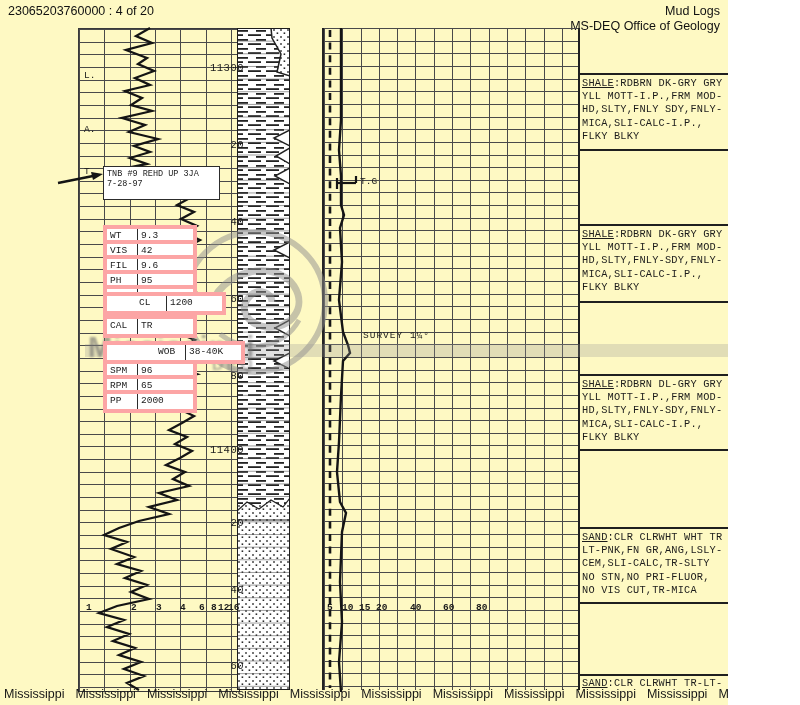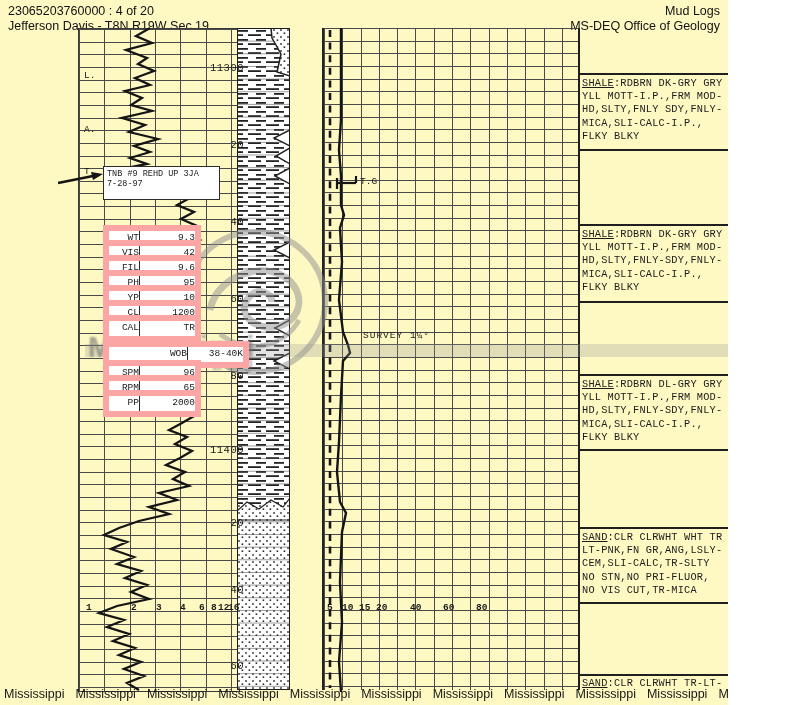--- a/index.html
+++ b/index.html
@@ -16,21 +16,21 @@
   .grid-right{left:322px;width:256px;border-left:2.5px solid #222;
     background-image:
       repeating-linear-gradient(to bottom,#4a4a4a 0 1px,transparent 1px 12.65px),
       repeating-linear-gradient(to right,#4a4a4a 0 1px,transparent 1px 18.3px);}
   .vsep{position:absolute;left:578px;top:28px;width:2px;height:662px;background:#1f1f1f;}
   .hrule{position:absolute;left:580px;width:153px;height:2px;background:#1f1f1f;}
   .lith{position:absolute;left:237px;top:28px;width:53px;height:662px;}
   .overlay{position:absolute;left:0;top:0;width:800px;height:705px;pointer-events:none;}
   
   .prow{position:absolute;left:103px;width:86px;height:15px;background:#fff;
-        border:6px solid #fca5a5;display:flex;font-size:9.5px;line-height:13px;text-align:right;}
+        border:4px solid #fca5a5;display:flex;font-size:9.5px;line-height:13px;}
   .prow .lb{width:27px;padding-left:3px;}
   .prow .vl{flex:1;border-left:1px solid #2c2c2c;padding-left:3px;}
   .tnb{position:absolute;left:103px;top:166px;width:112px;height:30px;background:#fff;
        border:1px solid #2c2c2c;font-size:8.5px;line-height:10px;padding:2px 0 0 3px;}
   .mlab{position:absolute;font-size:9.5px;}
   .depth{position:absolute;right:484px;font-size:10.5px;letter-spacing:.5px;}
   .scl{position:absolute;top:602px;font-size:9.5px;font-weight:700;}
   .desc{position:absolute;left:582px;width:152px;font-size:10.3px;line-height:13.2px;
         letter-spacing:.2px;white-space:nowrap;}
   .desc .kw{text-decoration:underline;}
@@ -48,21 +48,20 @@
   .footer{position:absolute;left:4px;top:687px;width:800px;display:flex;gap:11px;
           overflow:hidden;font-family:"Liberation Sans","DejaVu Sans",sans-serif;
           font-size:12.5px;color:#161616;white-space:nowrap;}
 </style>
 </head>
 <body>
 
 <div class="page">
 
   <div class="hdr" style="left:8px;top:4px;">23065203760000 : 4 of 20</div>
-  <div class="hdr" style="left:8px;top:19px;">Jefferson Davis - T8N R19W Sec 19</div>
   <div class="hdr" style="right:8px;top:4px;">Mud Logs</div>
   <div class="hdr" style="right:8px;top:19px;">MS-DEQ Office of Geology</div>
 
   <div class="grid grid-left"></div>
   <div class="grid grid-right"></div>
   <div class="vsep"></div>
 
   <svg class="lith" width="53" height="662" viewBox="0 0 53 662">
     <defs>
       <pattern id="shaleP" width="18" height="9" patternUnits="userSpaceOnUse">
@@ -140,21 +139,21 @@
       <span class="vl">9.6</span>
     </div>
   <div class="prow" style="top:270px;">
       <span class="lb">PH</span>
       <span class="vl">95</span>
     </div>
   <div class="prow" style="top:285px;">
       <span class="lb">YP</span>
       <span class="vl">10</span>
     </div>
-  <div class="prow" style="top:300px;">
+  <div class="prow" style="top:292px;padding-left:29px;">
       <span class="lb">CL</span>
       <span class="vl">1200</span>
     </div>
   <div class="prow" style="top:315px;">
       <span class="lb">CAL</span>
       <span class="vl">TR</span>
     </div>
   <div class="prow" style="top:341px;padding-left:48px;">
       <span class="lb">WOB</span>
       <span class="vl">38-40K</span>

